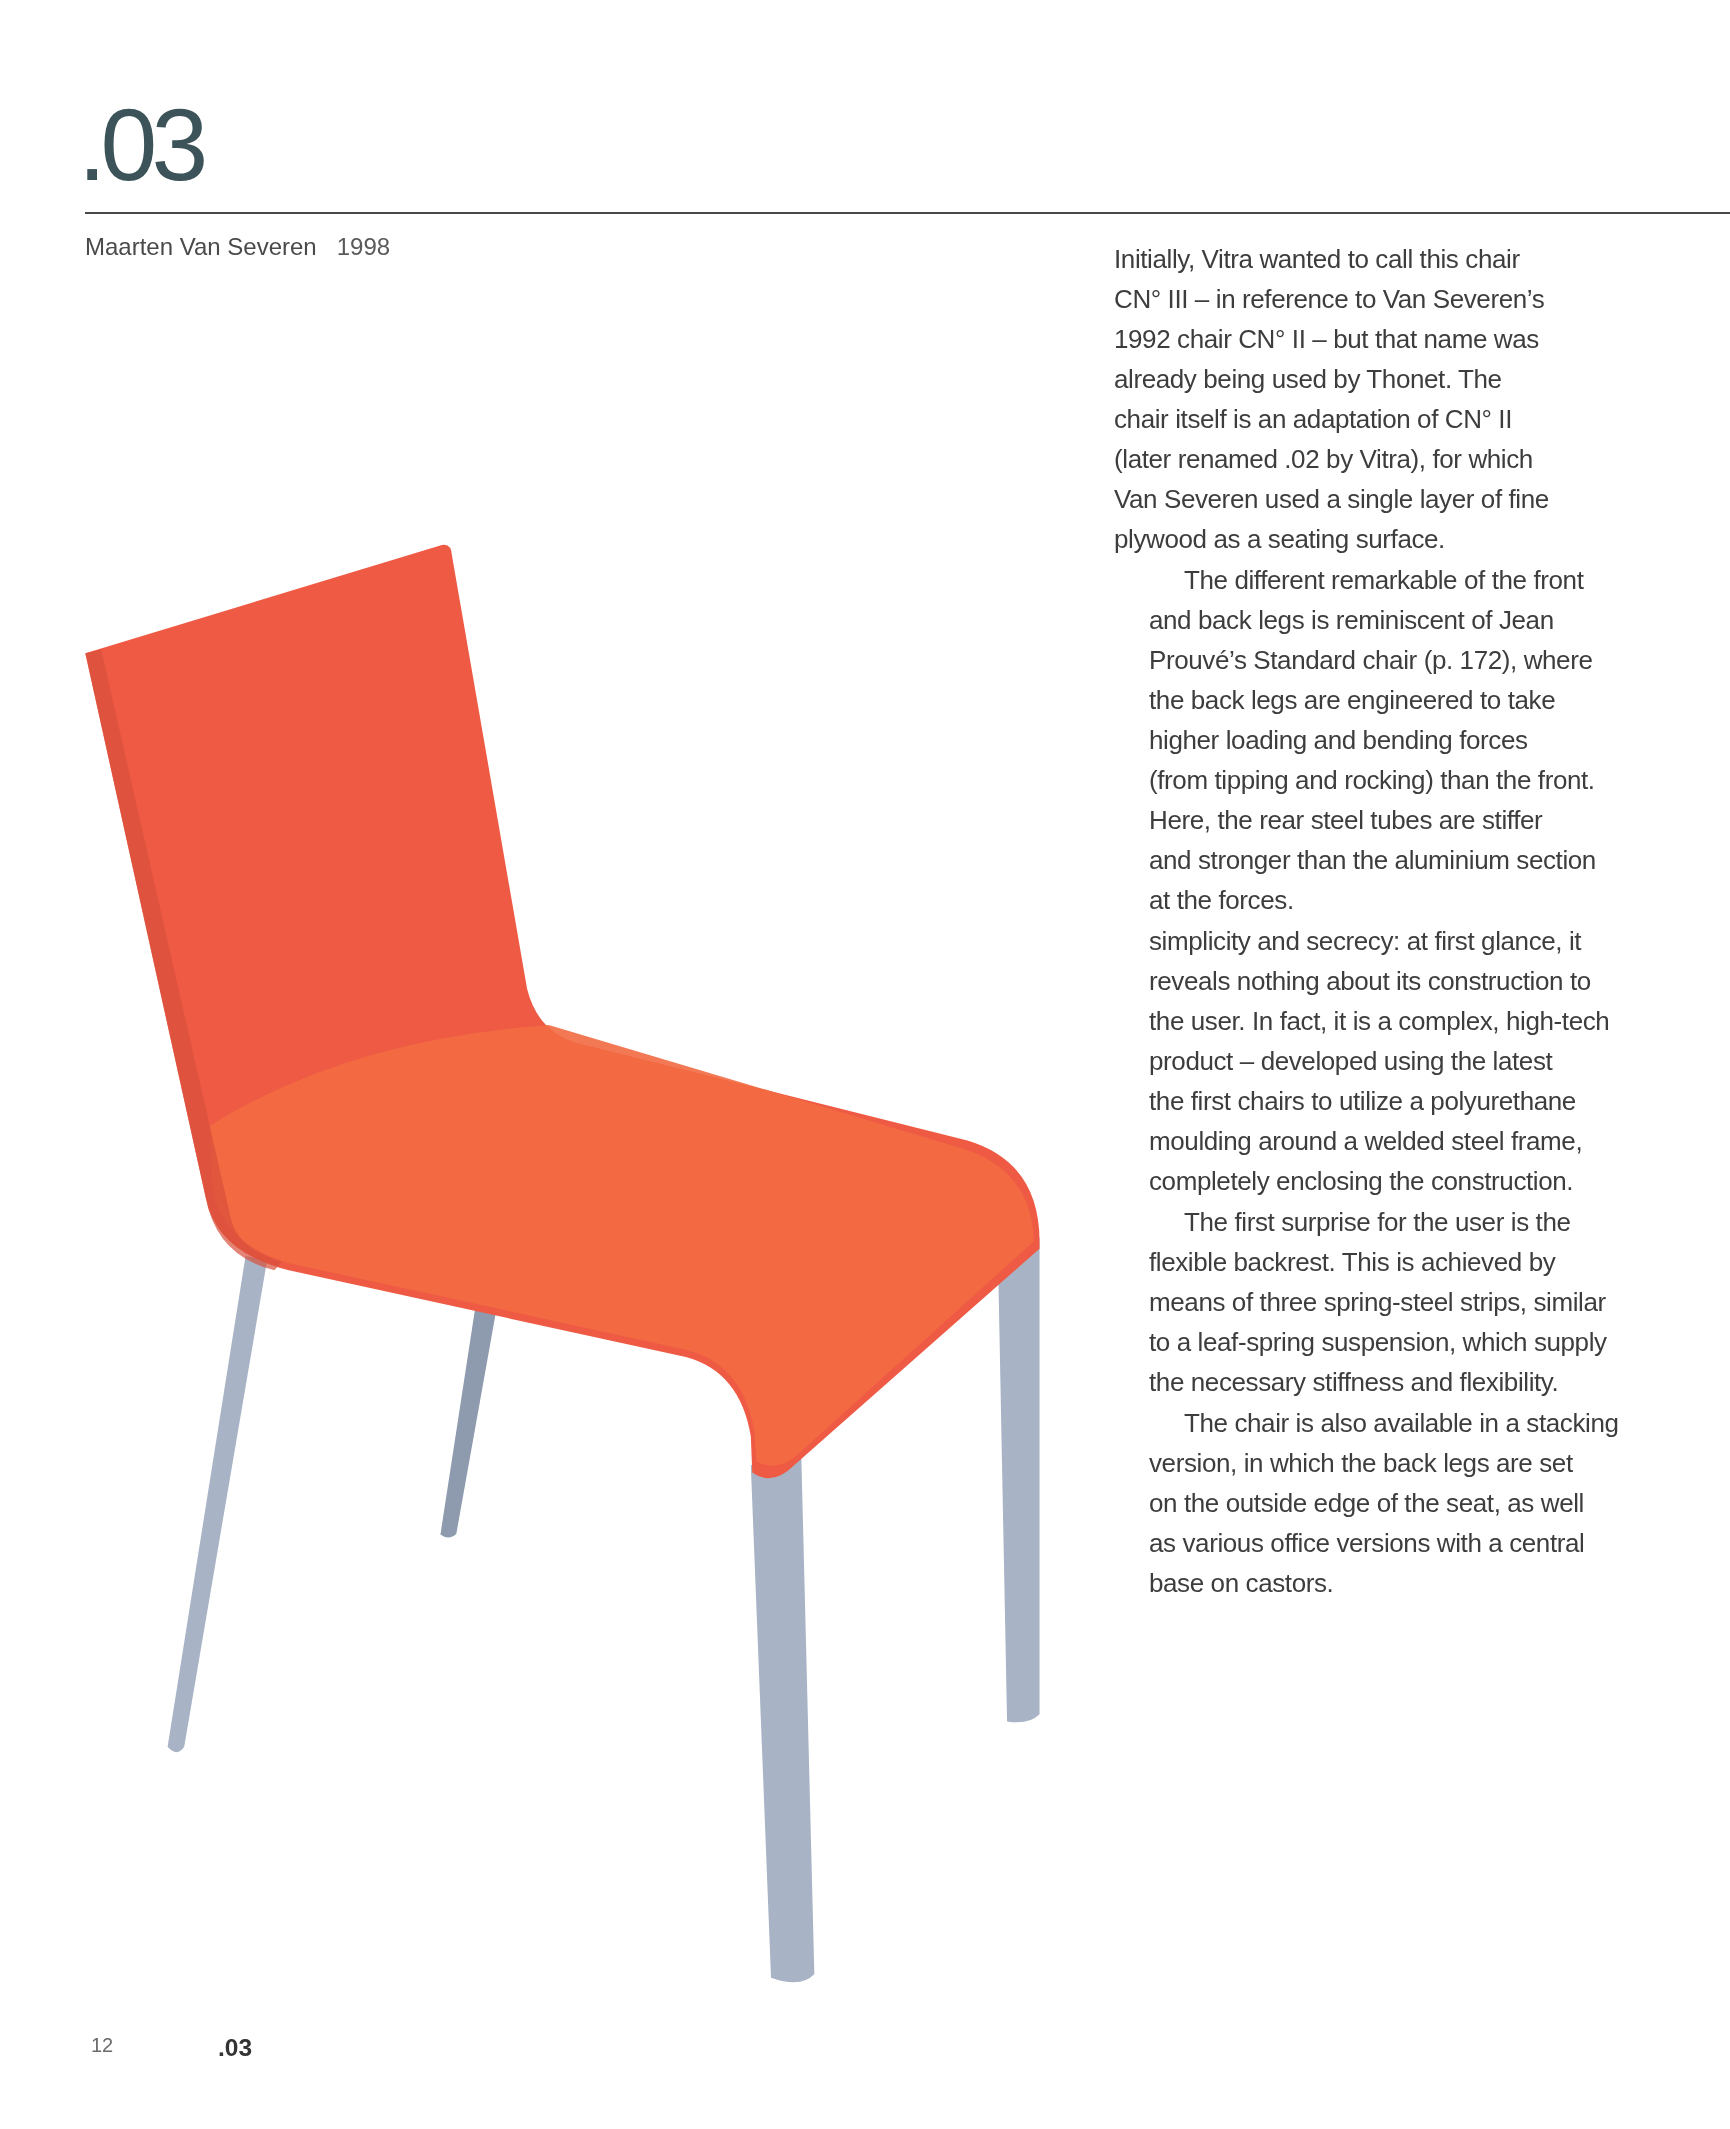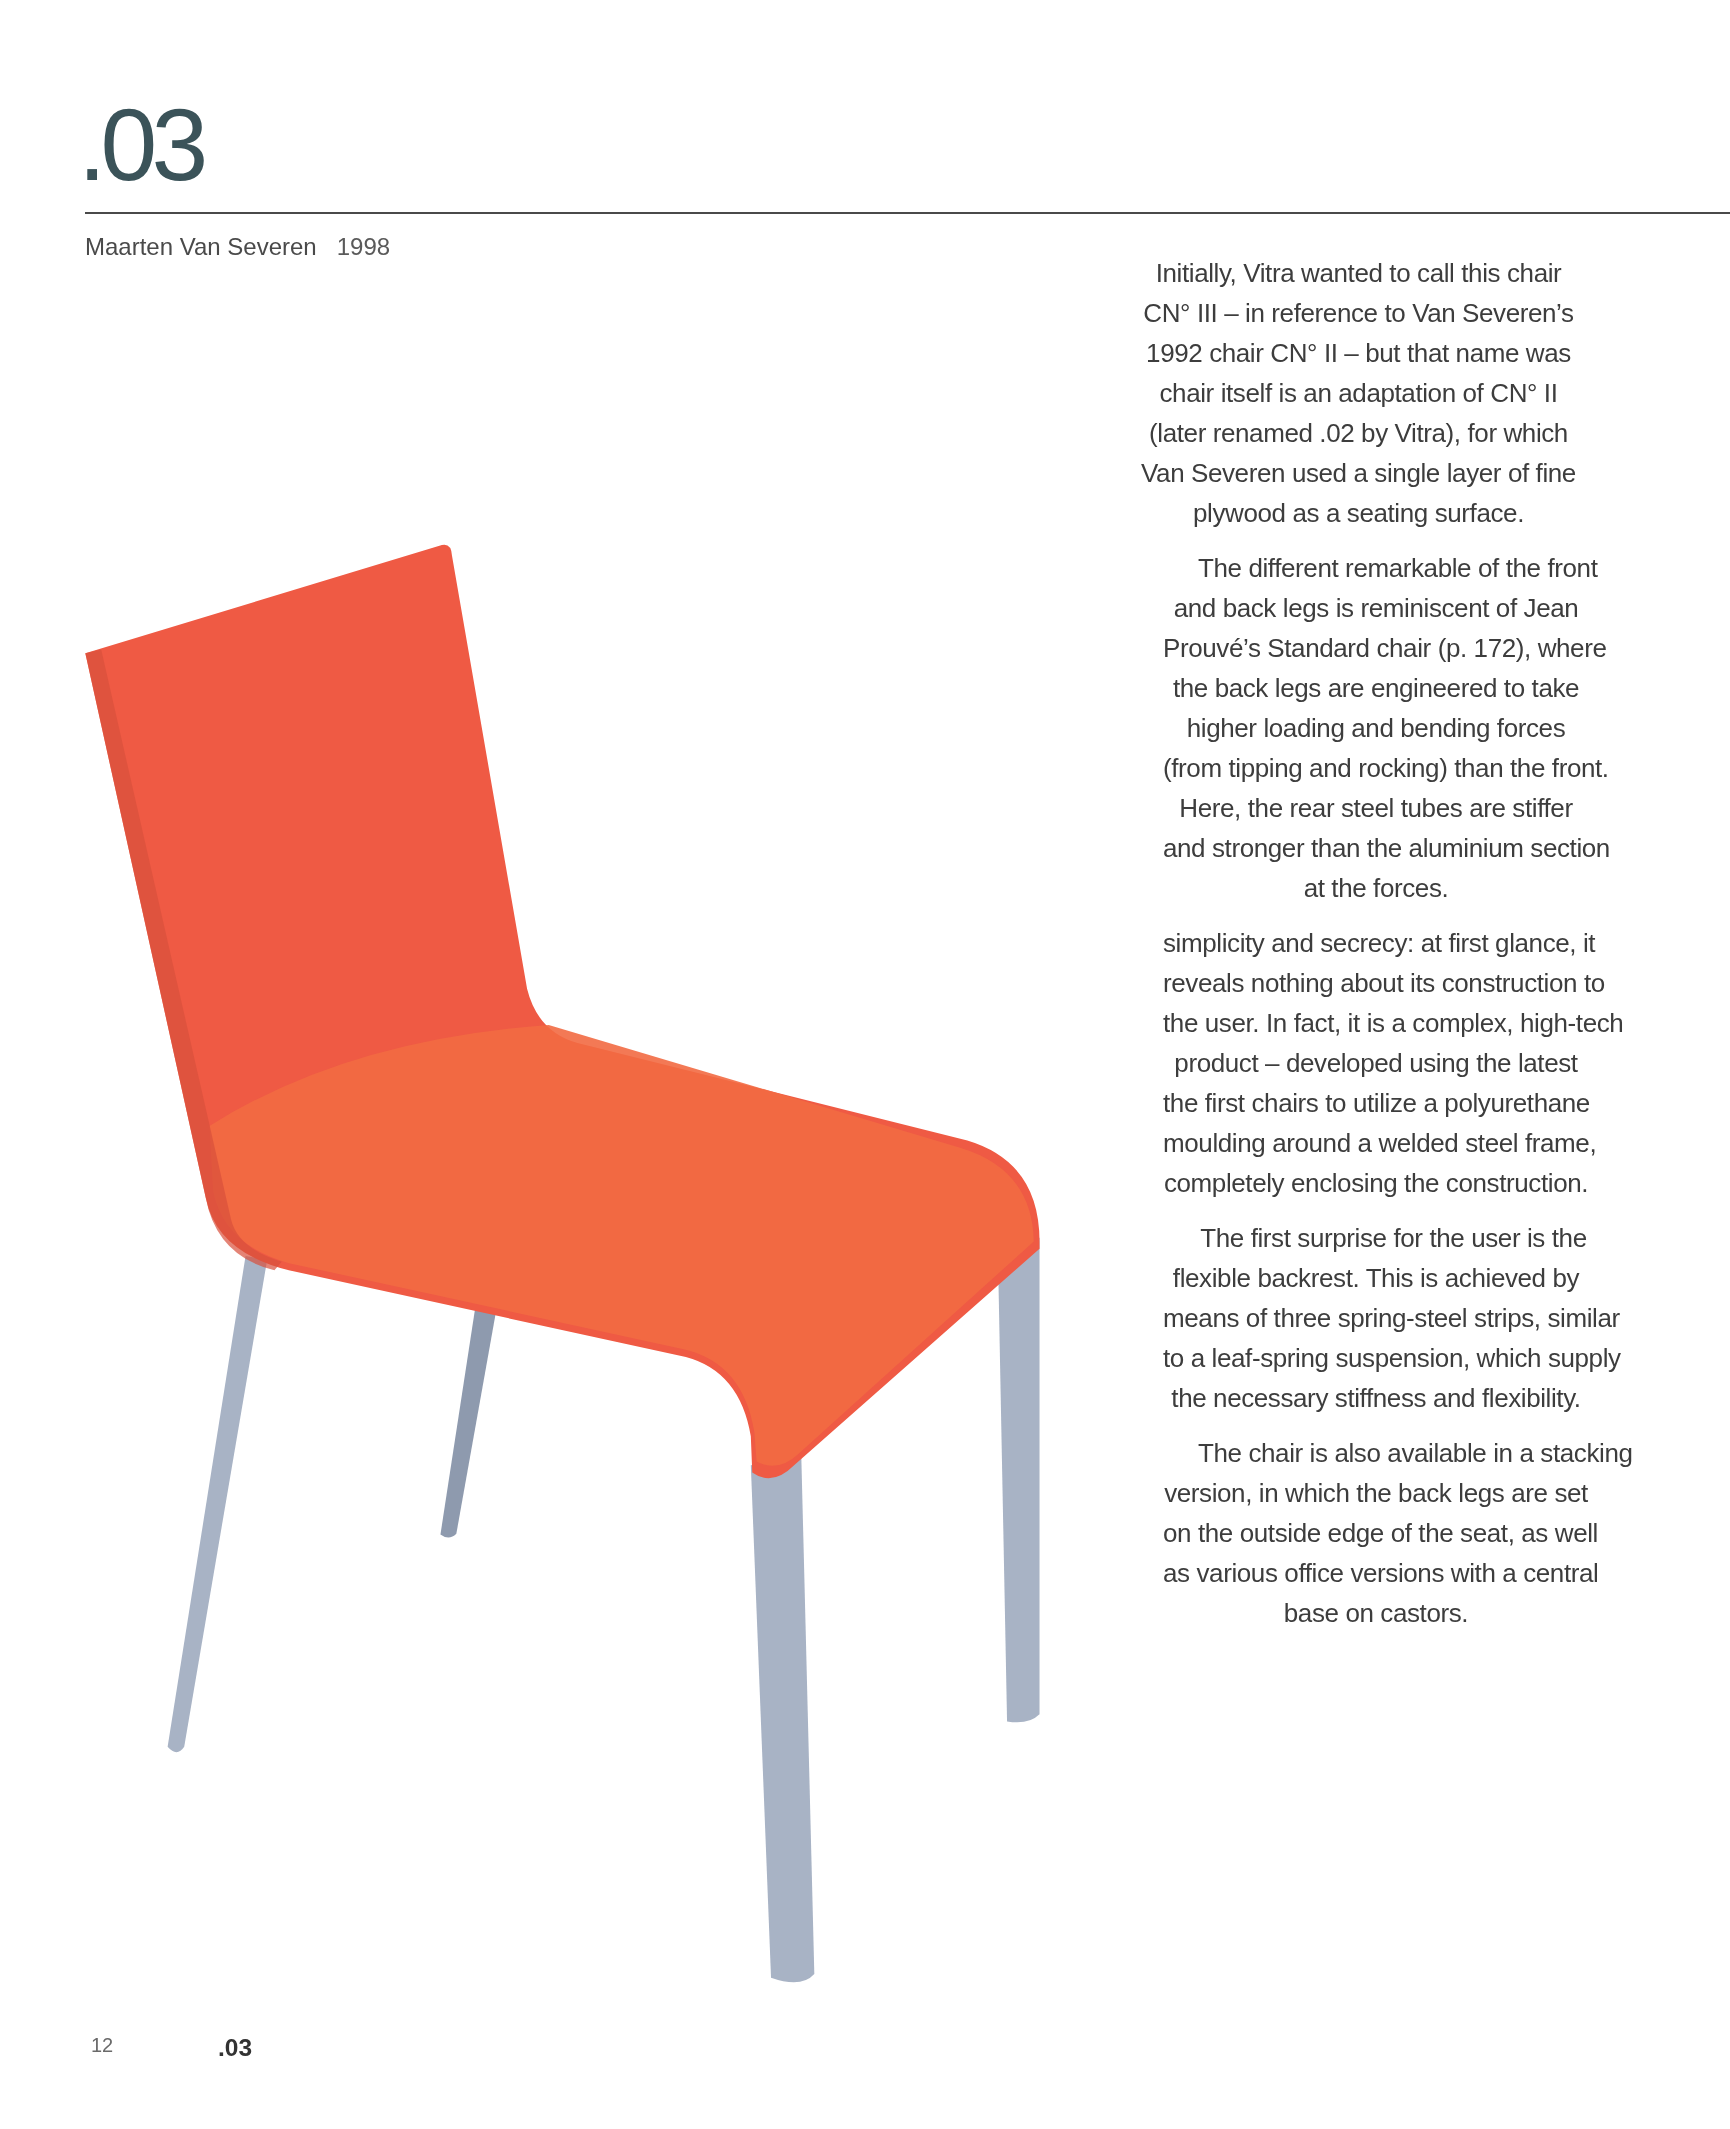--- a/index.html
+++ b/index.html
@@ -5,21 +5,21 @@
   html, body { margin:0; padding:0; background:#ffffff; }
   body { width:1730px; height:2129px; position:relative; overflow:hidden;
          font-family:"Liberation Sans", "DejaVu Sans", sans-serif; color:#3a3a3a; }
   .title { position:absolute; left:78px; top:94px; font-size:102px; line-height:1;
            color:#3b5359; letter-spacing:-5.8px; font-weight:400; }
   .rule { position:absolute; left:85px; top:212px; width:1645px; height:2.2px; background:#4a4a4a; }
   .subtitle { position:absolute; left:85px; top:235px; font-size:24px; line-height:1; color:#4a4a4a; }
   .subtitle .year { margin-left:20px; color:#5a5a5a; }
   .body-col { position:absolute; left:1113px; top:238px; width:491px;
               font-size:26px; line-height:40px; color:#3d3d3d; letter-spacing:-0.4px; }
-  .body-col p { margin:15px;text-align:center; }
+  .body-col p { margin:1px; }
   .body-col p.indent { text-indent:35px; }
   .body-col .ln { display:block; white-space:nowrap; }
   .footer-page { position:absolute; left:91px; top:2034px; font-size:20px; color:#6a6a6a; }
   .footer-code { position:absolute; left:218px; top:2034px; font-size:24.5px; color:#333; font-weight:700; }
   .chair { position:absolute; left:0; top:0; }
 </style>
 </head>
 <body>
 
 <div class="title">.03</div>
@@ -68,20 +68,21 @@
     Q310 1725 295 1650 Z" fill="#f26a42" opacity="0.9"></path>
 
   <path d="M118 905 L140 900 L320 1690 Q330 1730 390 1748 L380 1760 Q300 1740 285 1660 Z" fill="#d9503c" opacity="0.7"></path>
 </svg>
 
 <div class="body-col">
   <p>
     <span class="ln">Initially, Vitra wanted to call this chair</span>
     <span class="ln">CN° III – in reference to Van Severen’s</span>
     <span class="ln">1992 chair CN° II – but that name was</span>
+    <span class="ln">already being used by Thonet. The</span>
     <span class="ln">chair itself is an adaptation of CN° II</span>
     <span class="ln">(later renamed .02 by Vitra), for which</span>
     <span class="ln">Van Severen used a single layer of fine</span>
     <span class="ln">plywood as a seating surface.</span>
   </p>
   <p class="indent">
     <span class="ln" style="padding-left:35px">The different remarkable of the front</span>
     <span class="ln">and back legs is reminiscent of Jean</span>
     <span class="ln">Prouvé’s Standard chair (p. 172), where</span>
     <span class="ln">the back legs are engineered to take</span>

